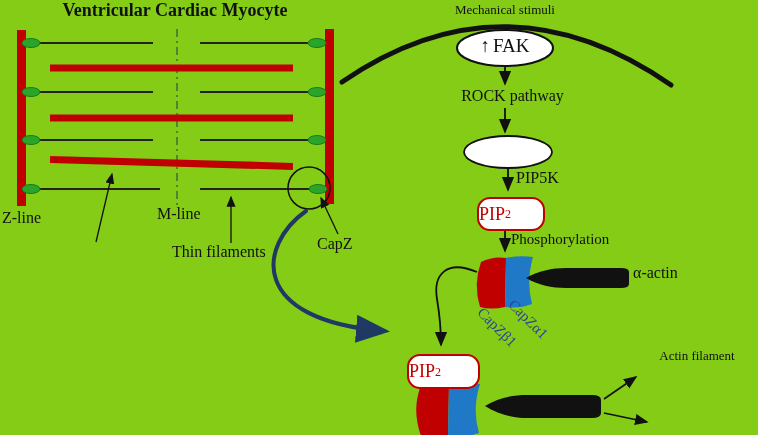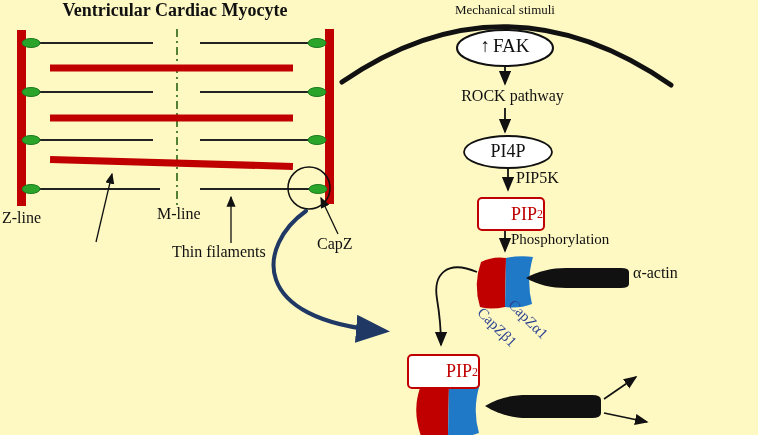--- a/index.html
+++ b/index.html
@@ -1,33 +1,33 @@
 <!DOCTYPE html>
 <html><head>
 <meta charset="utf-8">
 <style>
   html,body{margin:0;padding:0;background:#ffffff;}
   .canvas{
-    position:relative;width:758px;height:435px;background:#fef9c3;overflow:hidden;
+    position:relative;width:758px;height:435px;background:#84cc16;overflow:hidden;
     font-family:"Liberation Serif","DejaVu Serif",serif;color:#111;text-decoration:underline;
   }
   .canvas svg{position:absolute;left:0;top:0;}
   .lbl{position:absolute;white-space:nowrap;line-height:1.05;}
   .title{font-weight:bold;font-size:18px;text-align:center;}
   .t16{font-size:16px;}
   .t17{font-size:13px;}
   .t15{font-size:15px;}
   .red-text{color:#c00000;}
   .navy-text{color:#2e4491;}
   .center{text-align:center;}
   .fak{font-size:19px;}
   .fak .up{font-weight:bold;margin-right:3px;}
   .pip2-box{
-    position:absolute;border:2.4px solid #c00000;border-radius:5px;background:#fff;
-    display:flex;align-items:center;justify-content:flex-end;
+    position:absolute;border:2.4px solid #c00000;border-radius:13px;background:#fff;
+    display:flex;align-items:center;justify-content:flex-start;
     color:#c00000;font-size:18px;z-index:3;
   }
   .pip2-box sub{font-size:12px;line-height:0;}
   .rot45{transform:rotate(45deg);transform-origin:left top;}
   .outcome{line-height:23px;text-align:center;}
   .outcome span{display:block;}
 </style>
 </head>
 <body>
 
@@ -121,21 +121,20 @@
   <div class="lbl t16" style="left:317px;top:236px;">CapZ</div>
 
   <div class="lbl t17 center" style="left:405px;top:3px;width:200px;">Mechanical stimuli</div>
 
   <div class="lbl t16 center" style="left:450px;top:88px;width:125px;">ROCK pathway</div>
 
   <div class="lbl fak center" style="left:459px;top:36px;width:92px;">
     <span class="up">↑</span><span>FAK</span>
   </div>
 
-  <div class="lbl center" style="left:464px;top:142px;width:88px;font-size:18px;">PI4P</div>
 
   <div class="lbl t16" style="left:516px;top:170px;">PIP5K</div>
 
   <div class="pip2-box" style="left:477px;top:197px;width:64px;height:30px;">
     <span>PIP</span>
       <sub>2</sub>
   </div>
 
   <div class="lbl t15" style="left:511px;top:232px;">Phosphorylation</div>
 
@@ -143,16 +142,17 @@
 
   <div class="lbl t15 navy-text rot45" style="left:516px;top:297px;">CapZα1</div>
   <div class="lbl t15 navy-text rot45" style="left:485px;top:305px;">CapZβ1</div>
 
   <div class="pip2-box" style="left:407px;top:354px;width:69px;height:31px;">
     <span>PIP</span>
       <sub>2</sub>
   </div>
 
   <div class="lbl t17 outcome" style="left:636px;top:344px;width:122px;">
+    <span>Actin filament</span>
   </div>
 
 
 </div>
 
 </body></html>

